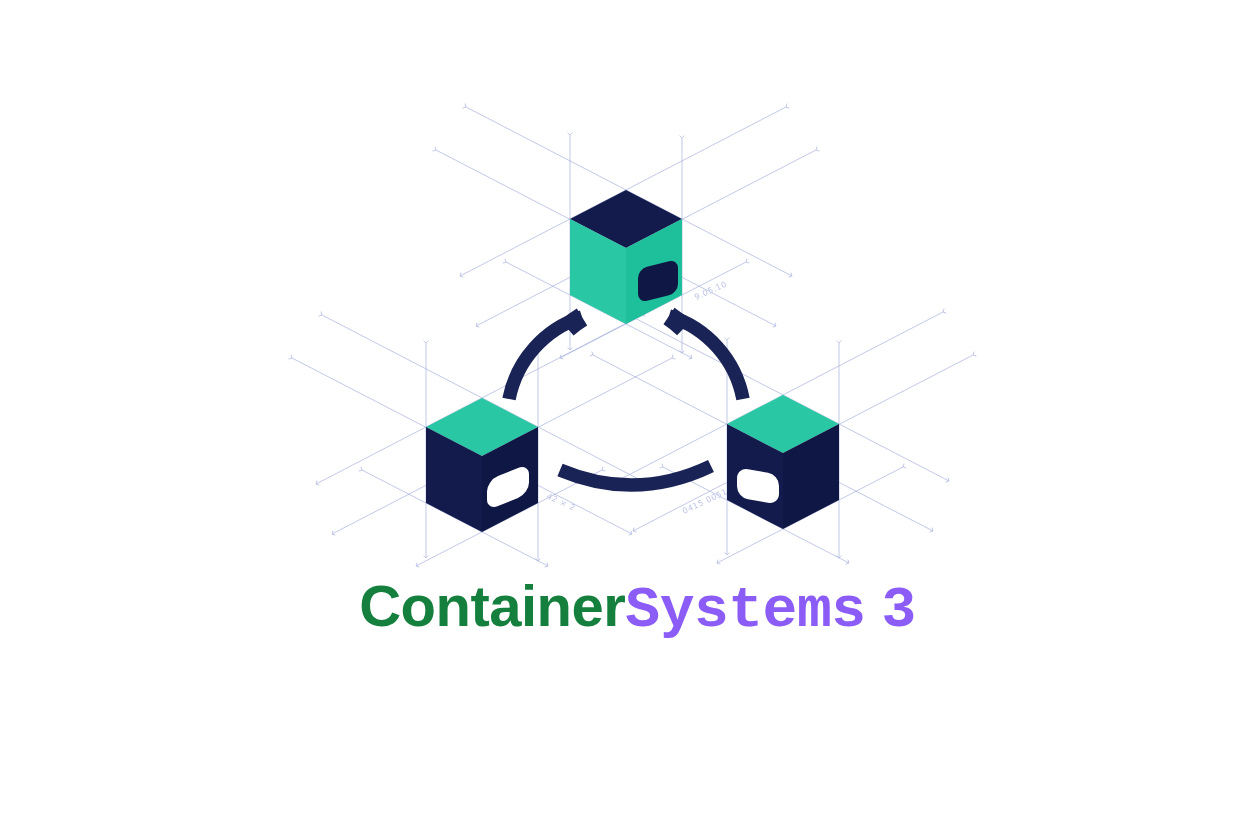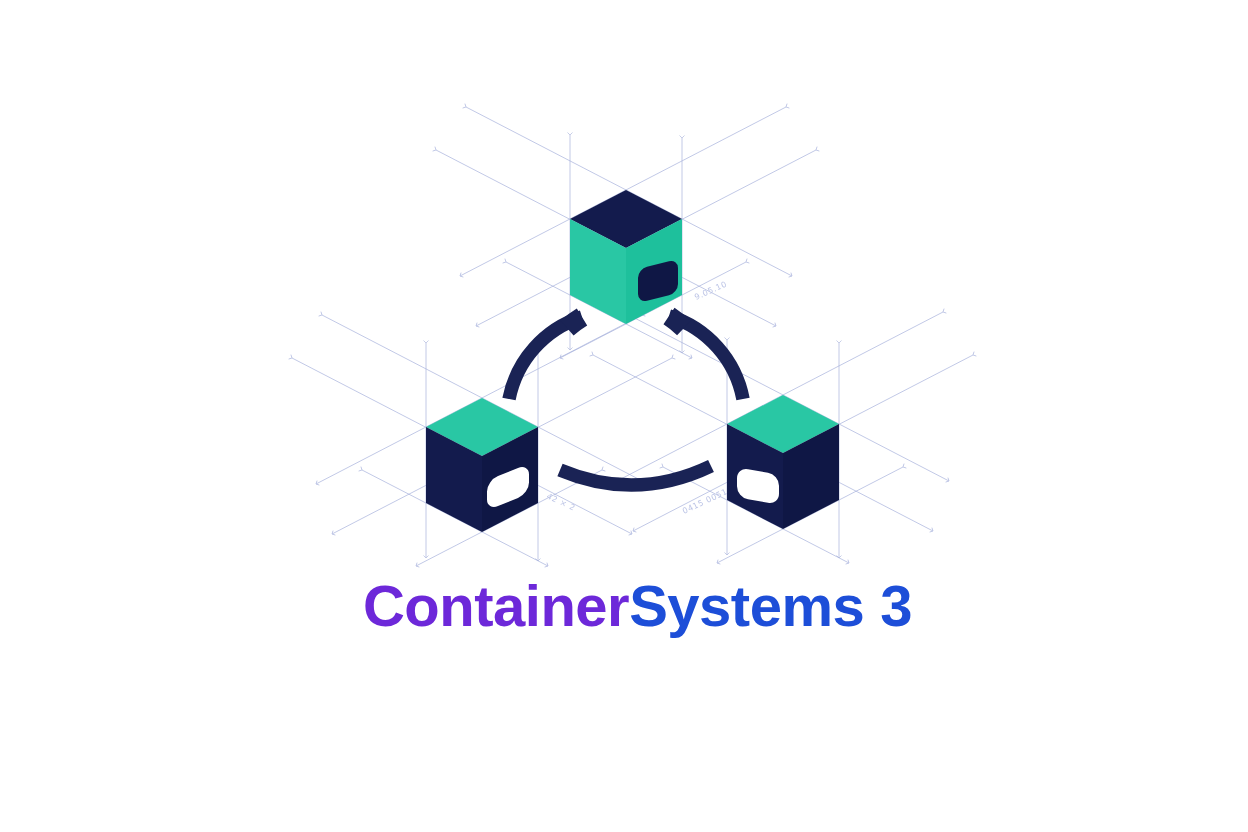--- a/index.html
+++ b/index.html
@@ -30,22 +30,22 @@
     position:absolute;
     left:27px;right:0;
     top:577px;
     text-align:center;
     font-size:58px;
     font-weight:700;
     line-height:1;
     letter-spacing:-0.5px;
     white-space:nowrap;
   }
-  .wm-navy{color:#6d28d9;}
-  .wm-teal{color:#1d4ed8;}
+  .wm-navy{color:#15803d;}
+  .wm-teal{color:#8b5cf6;font-family:Liberation Mono, monospace;}
   .wm-number{margin-left:16px;}
 </style>
 </head>
 <body>
 
 <div class="canvas">
 
   <svg class="scene" width="1248" height="832" viewBox="0 0 1248 832">
 
     <defs>

